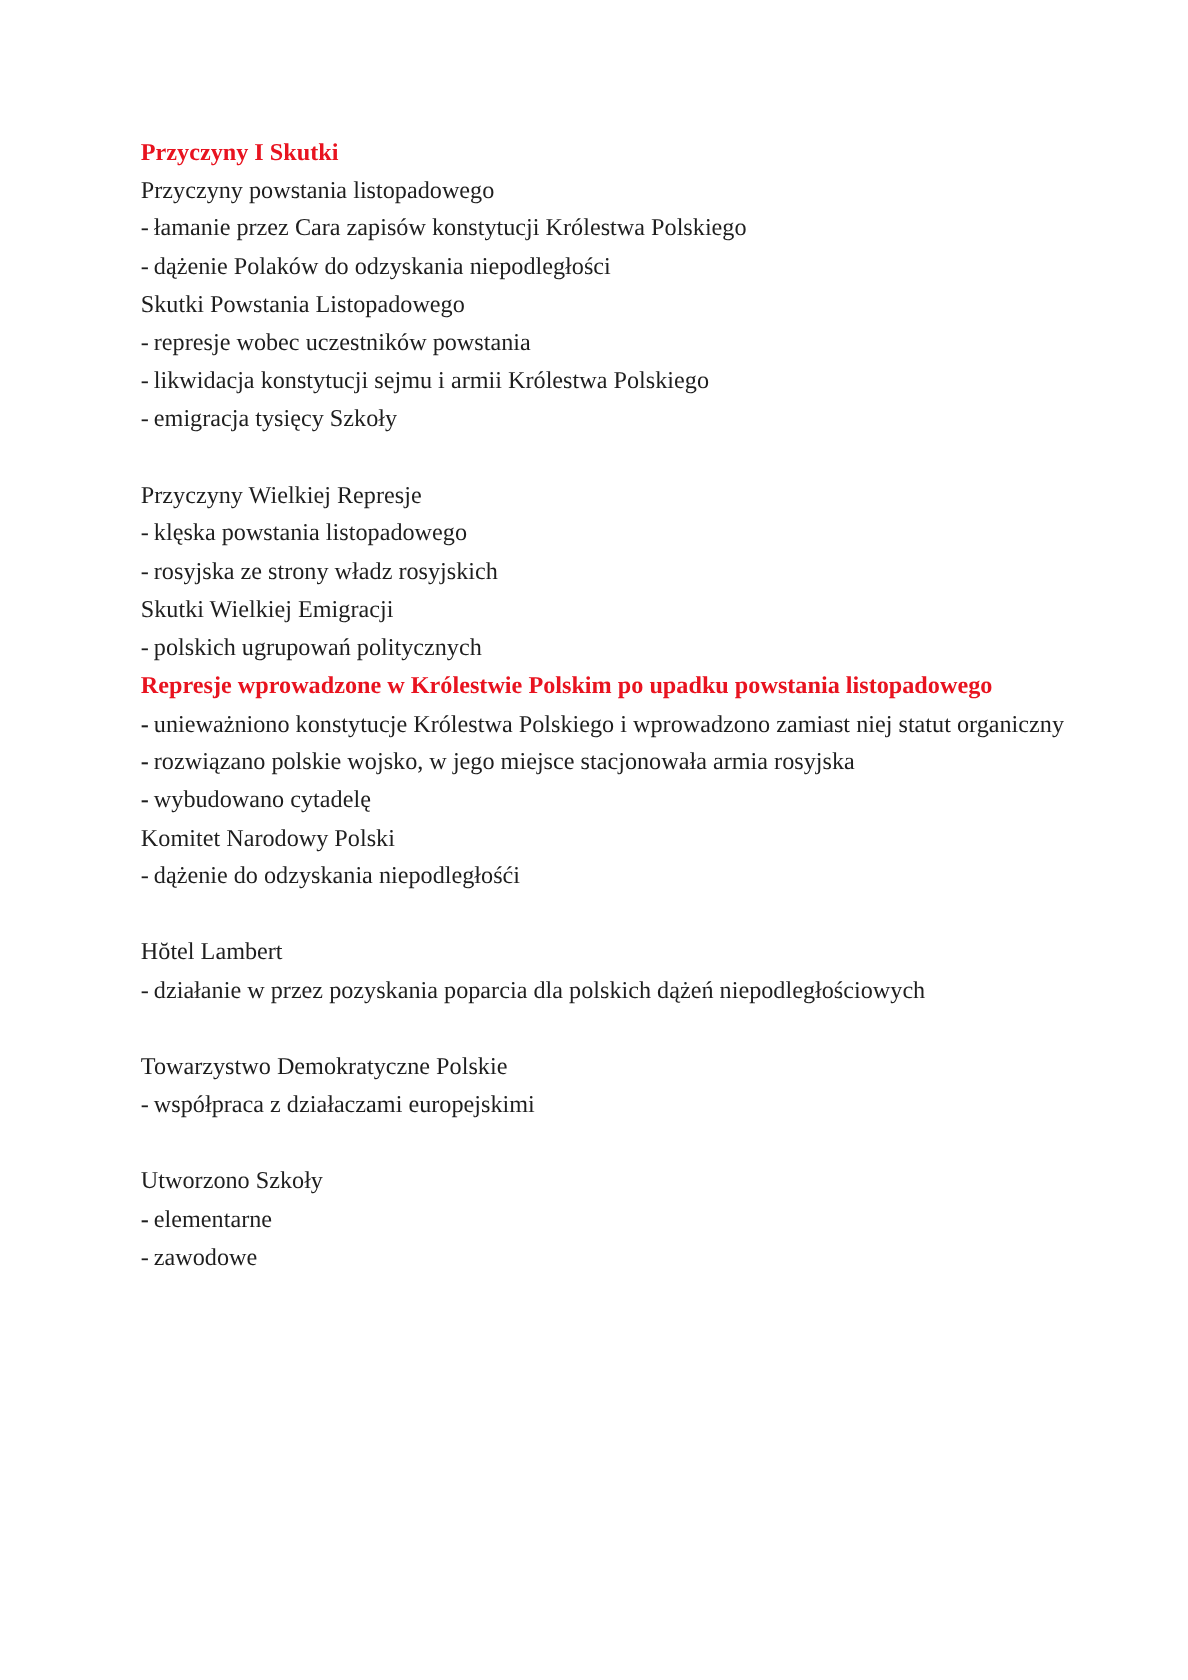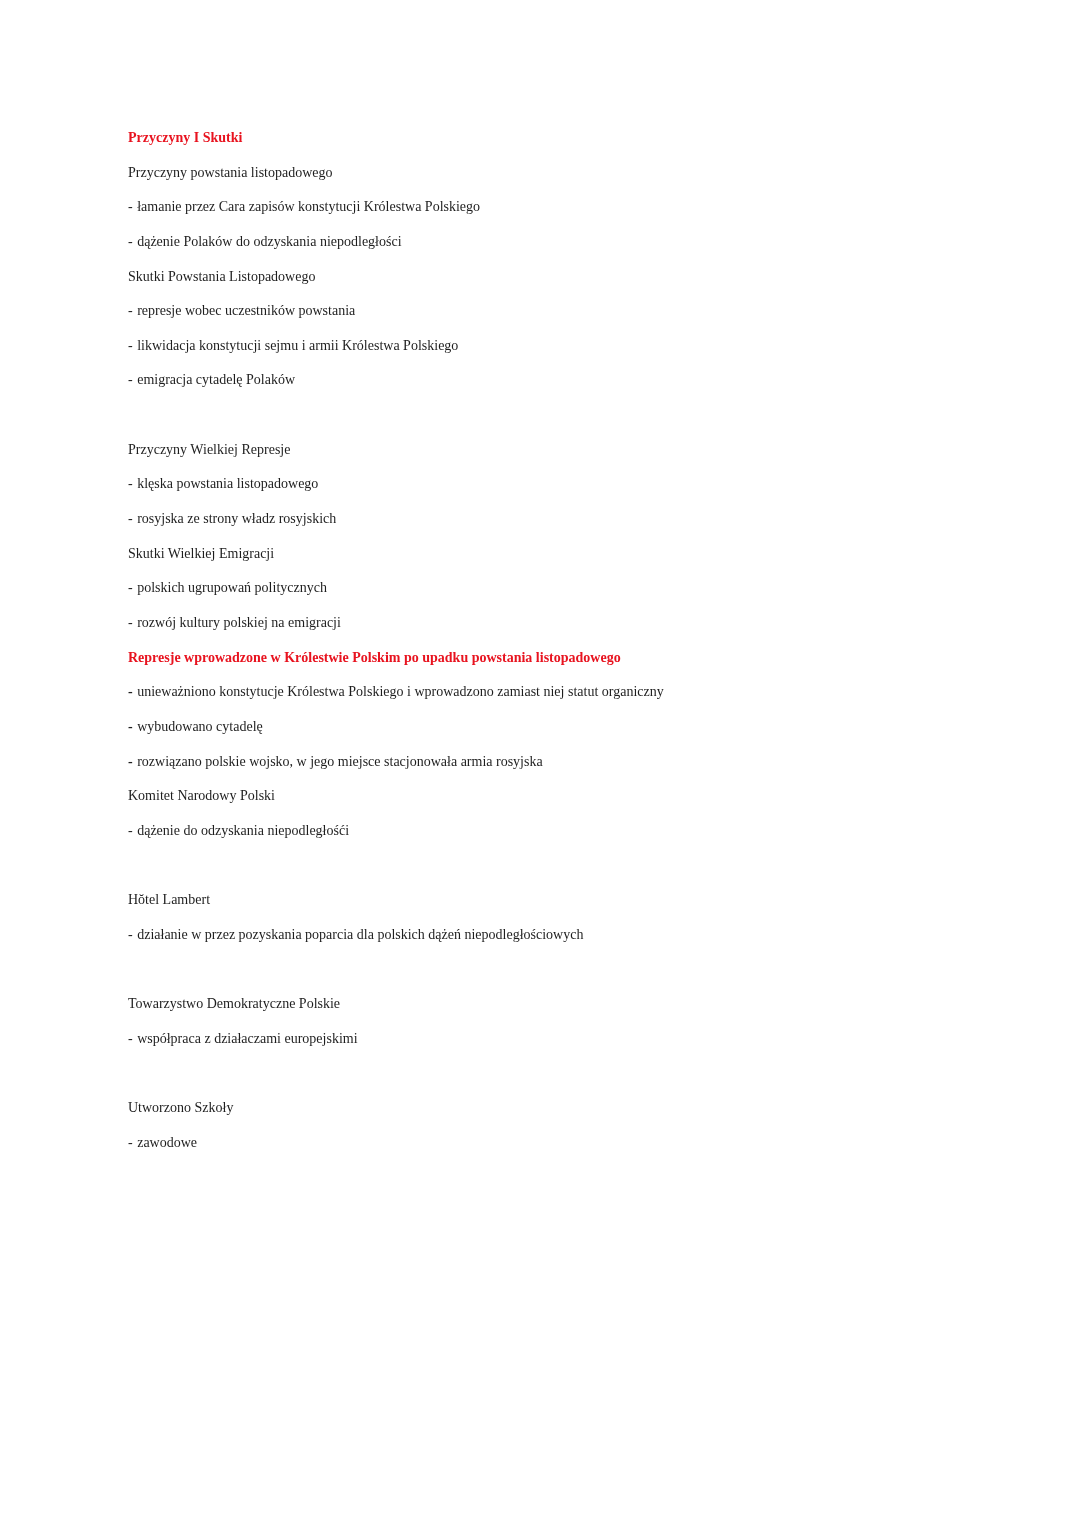--- a/index.html
+++ b/index.html
@@ -11,21 +11,21 @@
     background: var(--paper);
     overflow: hidden;
     font-family: "Liberation Serif", "DejaVu Serif", serif;
     color: var(--ink);
   }
   .doc {
     padding: 121px 120px 0 128px;
   }
   .para {
     margin: 0;
-    font-size: 14px;
+    font-size: 22px;
     line-height: 34.65px;
     height: 34.65px;
     white-space: nowrap;
   }
   .para.heading-red {
     color: var(--red);
     font-weight: bold;
   }
   .para.heading-bold {
     font-weight: normal;
@@ -37,36 +37,36 @@
 <body>
 
 <div class="doc" id="doc">
     <p class="para heading-red">Przyczyny I Skutki</p>
     <p class="para plain">Przyczyny powstania listopadowego</p>
     <p class="para bullet"><span class="dash">-</span><span>łamanie przez Cara zapisów konstytucji Królestwa Polskiego</span></p>
     <p class="para bullet"><span class="dash">-</span><span>dążenie Polaków do odzyskania niepodległości</span></p>
     <p class="para plain">Skutki Powstania Listopadowego</p>
     <p class="para bullet"><span class="dash">-</span><span>represje wobec uczestników powstania</span></p>
     <p class="para bullet"><span class="dash">-</span><span>likwidacja konstytucji sejmu i armii Królestwa Polskiego</span></p>
-    <p class="para bullet"><span class="dash">-</span><span>emigracja cytadelę Polaków</span></p>
+    <p class="para bullet"><span class="dash">-</span><span>emigracja tysięcy Szkoły</span></p>
     <p class="para empty"></p>
     <p class="para plain">Przyczyny Wielkiej Represje</p>
     <p class="para bullet"><span class="dash">-</span><span>klęska powstania listopadowego</span></p>
     <p class="para bullet"><span class="dash">-</span><span>rosyjska ze strony władz rosyjskich</span></p>
     <p class="para plain">Skutki Wielkiej Emigracji</p>
     <p class="para bullet"><span class="dash">-</span><span>polskich ugrupowań politycznych</span></p>
-    <p class="para bullet"><span class="dash">-</span><span>rozwój kultury polskiej na emigracji</span></p>
     <p class="para heading-red">Represje wprowadzone w Królestwie Polskim po upadku powstania listopadowego</p>
     <p class="para bullet-bold-dash"><span class="dash bold">-</span><span>unieważniono konstytucje Królestwa Polskiego i wprowadzono zamiast niej statut organiczny</span></p>
+    <p class="para bullet-bold-dash"><span class="dash bold">-</span><span>rozwiązano polskie wojsko, w jego miejsce stacjonowała armia rosyjska</span></p>
     <p class="para bullet-bold-dash"><span class="dash bold">-</span><span>wybudowano cytadelę</span></p>
-    <p class="para bullet-bold-dash"><span class="dash bold">-</span><span>rozwiązano polskie wojsko, w jego miejsce stacjonowała armia rosyjska</span></p>
     <p class="para heading-bold">Komitet Narodowy Polski</p>
     <p class="para bullet"><span class="dash">-</span><span>dążenie do odzyskania niepodległośći</span></p>
     <p class="para empty"></p>
     <p class="para heading-bold">Hŏtel Lambert</p>
     <p class="para bullet"><span class="dash">-</span><span>działanie w przez pozyskania poparcia dla polskich dążeń niepodległościowych</span></p>
     <p class="para empty"></p>
     <p class="para heading-bold">Towarzystwo Demokratyczne Polskie</p>
     <p class="para bullet"><span class="dash">-</span><span>współpraca z działaczami europejskimi</span></p>
     <p class="para empty"></p>
     <p class="para heading-bold">Utworzono Szkoły</p>
+    <p class="para bullet-bold-dash"><span class="dash bold">-</span><span>elementarne</span></p>
     <p class="para bullet"><span class="dash">-</span><span>zawodowe</span></p>
   </div>
 
 </body></html>

